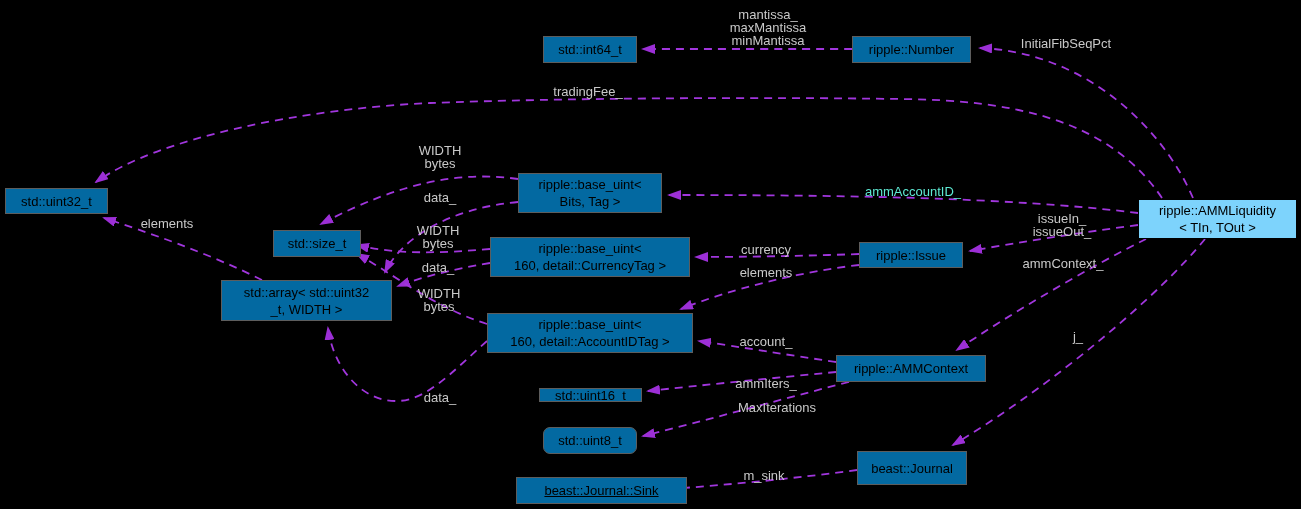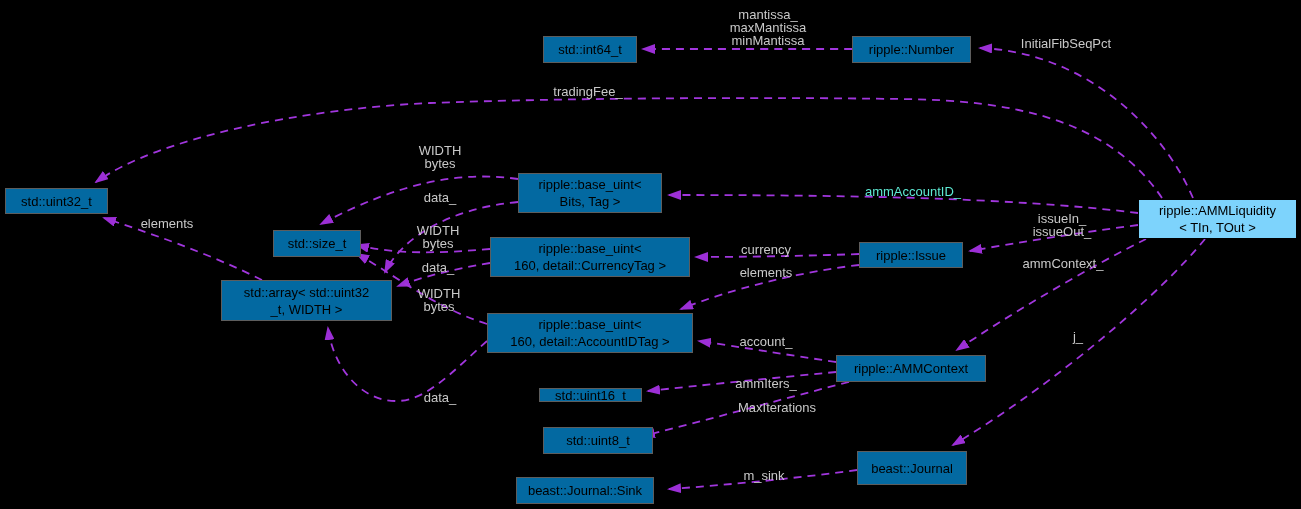--- a/index.html
+++ b/index.html
@@ -87,21 +87,21 @@
 _t, WIDTH &gt;</div>
       <div class="node" style="left: 543px; top: 36px; width: 94px; height: 27px;">std::int64_t</div>
       <div class="node" style="left: 852px; top: 36px; width: 119px; height: 27px;">ripple::Number</div>
       <div class="node" style="left: 518px; top: 173px; width: 144px; height: 40px;">ripple::base_uint&lt;
 Bits, Tag &gt;</div>
       <div class="node" style="left: 490px; top: 237px; width: 200px; height: 40px;">ripple::base_uint&lt;
 160, detail::CurrencyTag &gt;</div>
       <div class="node" style="left: 487px; top: 313px; width: 206px; height: 40px;">ripple::base_uint&lt;
 160, detail::AccountIDTag &gt;</div>
       <div class="node" style="left: 539px; top: 388px; width: 103px; height: 14px;">std::uint16_t</div>
-      <div class="node" style="left: 543px; top: 427px; width: 110px; height: 27px;">std::uint8_t</div>
-      <div class="node" style="left: 516px; top: 477px; width: 138px; height: 27px;">beast::Journal::Sink</div>
+      <div class="node" style="left: 543px; top: 427px; width: 94px; height: 27px; border-radius: 7px;">std::uint8_t</div>
+      <div class="node" style="left: 516px; top: 477px; width: 171px; height: 27px; text-decoration: underline;">beast::Journal::Sink</div>
       <div class="node" style="left: 859px; top: 242px; width: 104px; height: 26px;">ripple::Issue</div>
       <div class="node" style="left: 836px; top: 355px; width: 150px; height: 27px;">ripple::AMMContext</div>
       <div class="node" style="left: 857px; top: 451px; width: 110px; height: 34px;">beast::Journal</div>
       <div class="node hl" style="left: 1138px; top: 199px; width: 159px; height: 40px;">ripple::AMMLiquidity
 &lt; TIn, TOut &gt;</div>
     </div>
 </div>
 
 </body></html>

